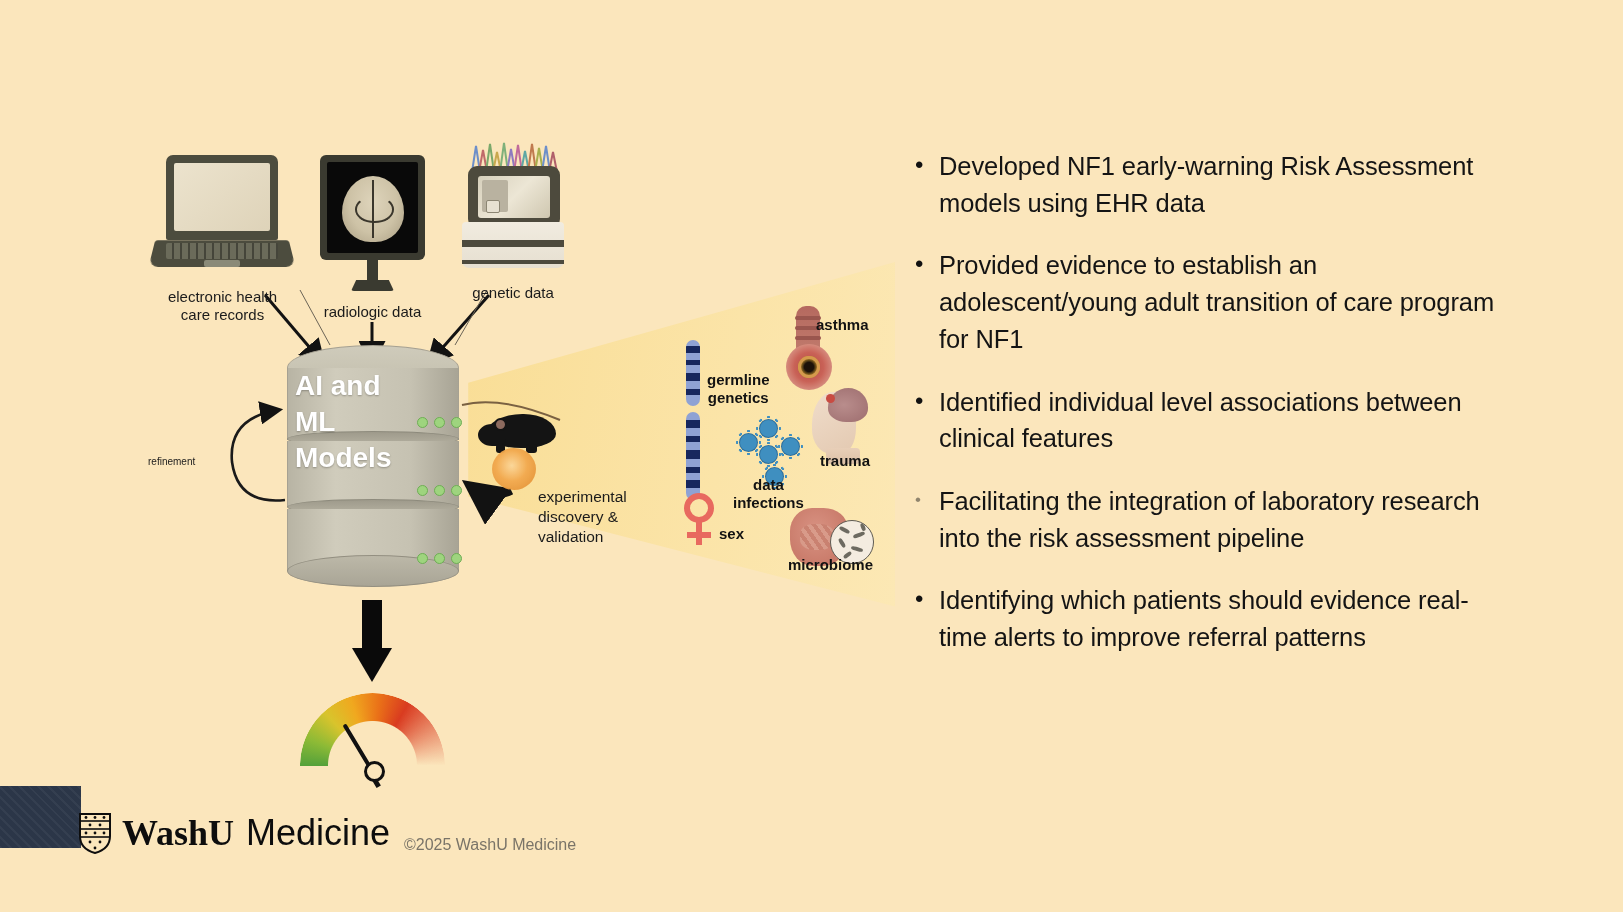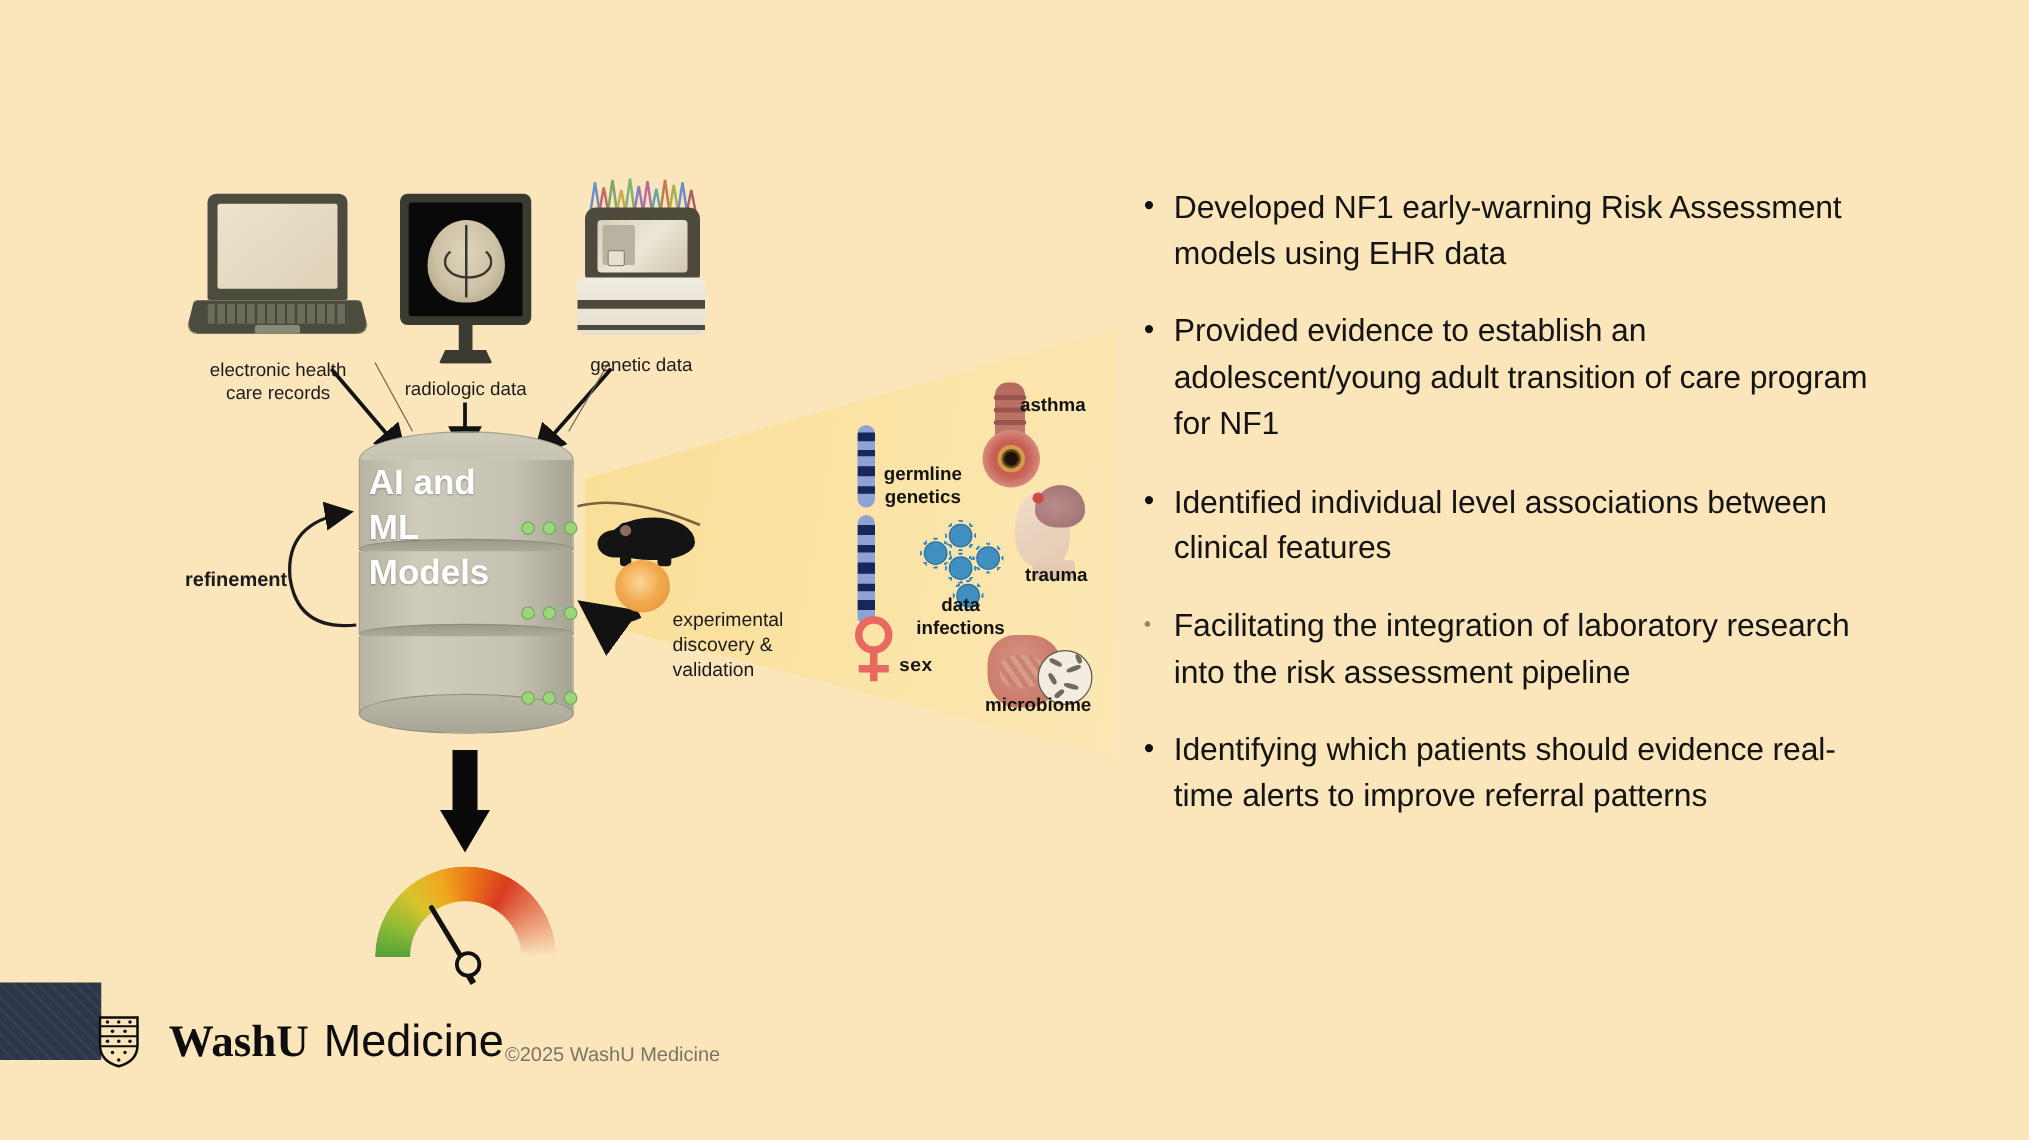--- a/index.html
+++ b/index.html
@@ -114,21 +114,21 @@
   .leds{position:absolute;display:flex;gap:6px;}
   .led{width:9px;height:9px;border-radius:50%;background:#9ed47e;border:1px solid #6fae55;}
   #cyl-label{
     position:absolute;left:287px;top:368px;width:172px;
     color:#fff;font-size:28px;font-weight:bold;line-height:1.28;
     text-shadow:0 1px 2px rgba(0,0,0,.28);text-align:left;padding-left:8px;
     box-sizing:border-box;pointer-events:none;
   }
 
   
-  #refine-label{position:absolute;left:148px;top:456px;font-size:16px;color:#1b1b1b;font-weight:bold;}
+  #refine-label{position:absolute;left:148px;top:456px;font-size:10px;color:#1b1b1b;}
 
   
   #mouse{position:absolute;left:478px;top:404px;width:92px;height:52px;}
   .ms-body{position:absolute;left:8px;top:10px;width:70px;height:34px;
       background:#141414;border-radius:52% 46% 44% 50%/60% 58% 42% 40%;}
   .ms-head{position:absolute;left:0;top:20px;width:28px;height:22px;
       background:#141414;border-radius:60% 30% 40% 60%;}
   .ms-ear{position:absolute;left:16px;top:14px;width:13px;height:13px;
       background:#8c6a5e;border-radius:50%;border:2px solid #141414;box-sizing:border-box;}
   .ms-leg{position:absolute;background:#141414;border-radius:3px;}
@@ -225,21 +225,21 @@
   .g-tail{position:absolute;left:68px;top:80px;width:5px;height:16px;background:#111;
       transform-origin:50% 0;transform:rotate(-31deg);}
   #gauge-text{position:absolute;left:280px;top:760px;width:185px;text-align:center;
       font-size:19px;font-weight:bold;color:#0c0c0c;line-height:1.25;letter-spacing:.3px;}
 
   
   #navy-square{position:absolute;left:0;top:786px;width:81px;height:62px;
       background:#2b3648;
       background-image:repeating-linear-gradient(45deg,
         rgba(255,255,255,.045) 0 2px, rgba(0,0,0,0) 2px 7px);}
-  #washu{position:absolute;left:78px;top:812px;display:flex;align-items:center;gap:23px;}
+  #washu{position:absolute;left:78px;top:812px;display:flex;align-items:center;gap:10px;}
   #shield{width:34px;height:42px;}
   #washu-text{font-family:"Liberation Serif", serif;font-size:36px;color:#0d0d0d;white-space:nowrap;}
   #washu-text .bold{font-weight:bold;}
   #washu-text .light{font-family:"Liberation Sans", sans-serif;font-weight:400;}
   #copyright{position:absolute;left:404px;top:836px;font-size:16px;color:#7a7468;}
 
   svg{display:block;overflow:visible;}
 </style>
 </head>
 <body>
@@ -404,21 +404,21 @@
     <div class="virus" style="left:34px;top:50px;"></div>
   </div>
   <div class="rf-label" style="left:733px;top:476px;white-space:pre-line;text-align:center;">data
 infections</div>
 
   <div id="sexsym">
     <div class="sx-o"></div>
       <div class="sx-v"></div>
       <div class="sx-h"></div>
   </div>
-  <div class="rf-label" style="left:719px;top:525px;font-family:Liberation Mono, monospace;">sex</div>
+  <div class="rf-label" style="left:719px;top:525px;">sex</div>
 
   <div id="microbiome">
     <div class="mb-gut"></div>
     <div class="mb-circle">
       <div class="bact" style="left:8px;top:7px;width:11px;height:4px;transform:rotate(28deg);"></div>
       <div class="bact" style="left:22px;top:12px;width:12px;height:4px;transform:rotate(-20deg);"></div>
       <div class="bact" style="left:6px;top:20px;width:10px;height:4px;transform:rotate(60deg);"></div>
       <div class="bact" style="left:20px;top:26px;width:12px;height:4px;transform:rotate(15deg);"></div>
       <div class="bact" style="left:12px;top:32px;width:9px;height:4px;transform:rotate(-40deg);"></div>
       <div class="bact" style="left:28px;top:4px;width:8px;height:4px;transform:rotate(70deg);"></div>

